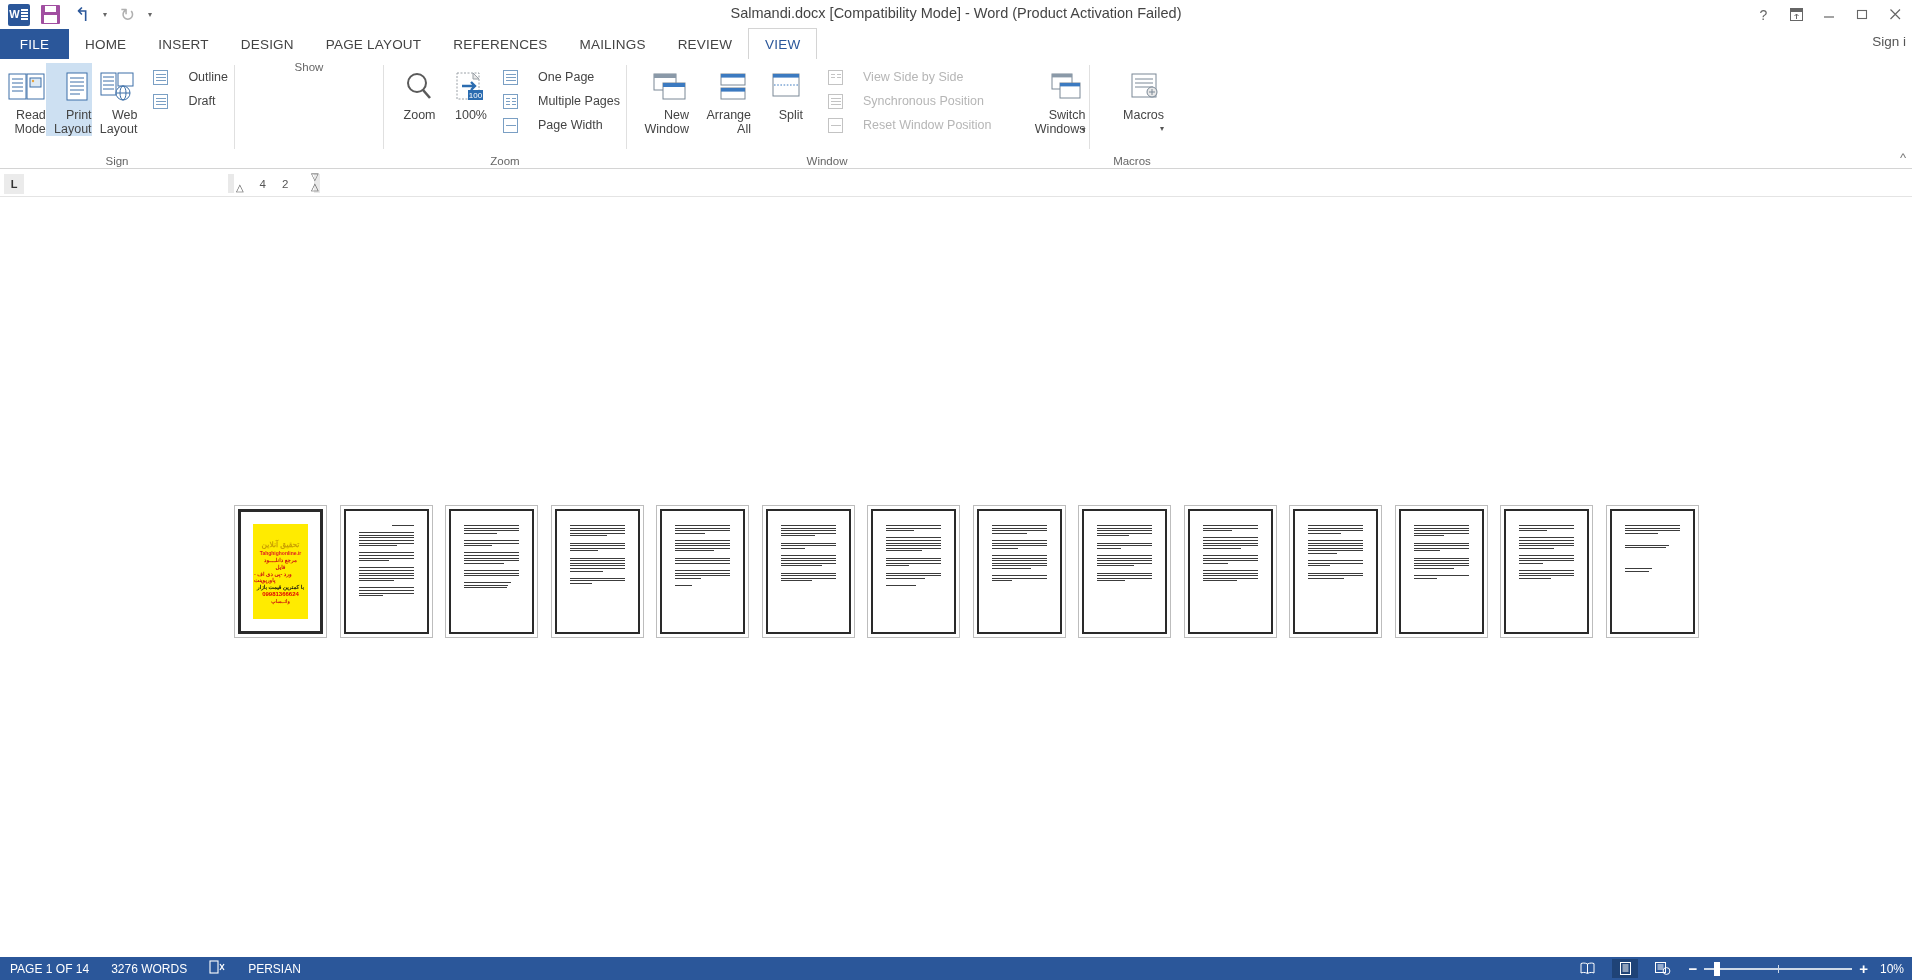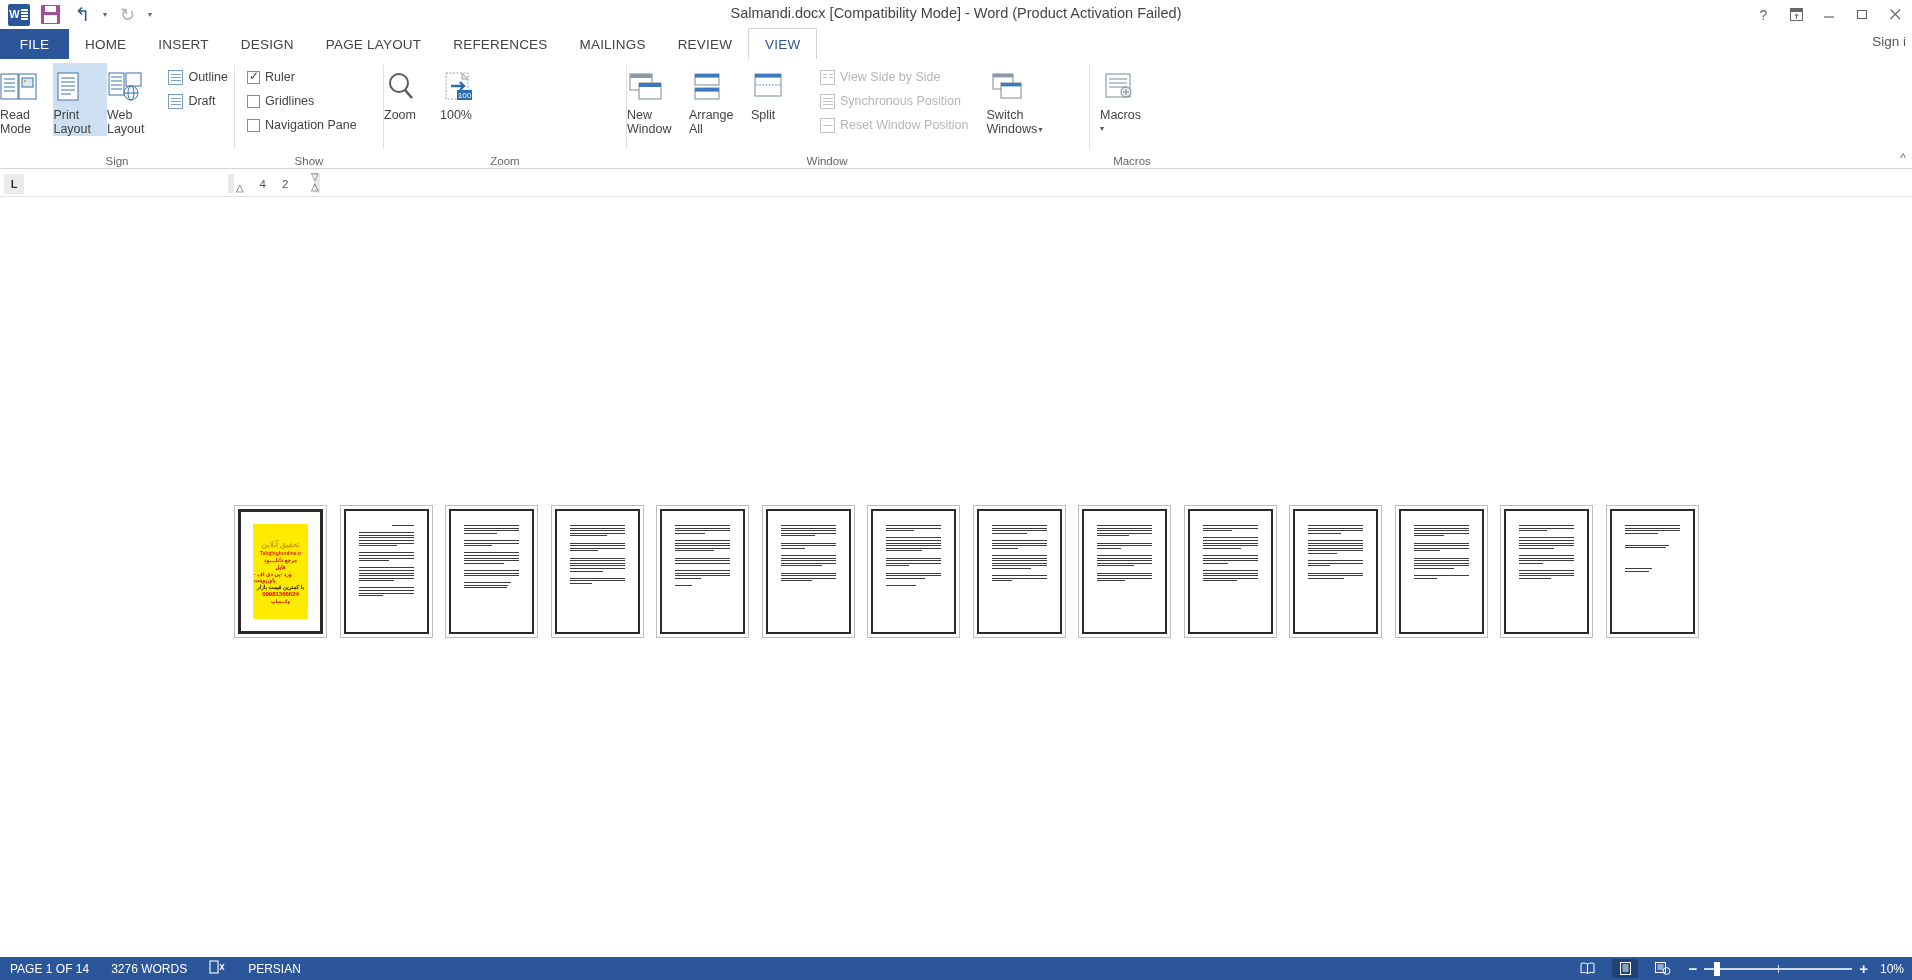--- a/index.html
+++ b/index.html
@@ -72,29 +72,29 @@
   }
   .ribbon-inner { position: relative; height: 110px; display: flex; }
   .group { position: relative; height: 110px; display: flex; flex-direction: column; }
   .group-body { flex: 1; display: flex; align-items: flex-start; padding-top: 4px; }
   .group-label {
     height: 16px; text-align: center; font-size: 11.5px; color: #666; line-height: 16px;
   }
   .group-sep { width: 1px; background: #e0e0e0; margin: 6px 0 20px 0; }
 
   .bigbtn {
-    width: 58px; display: flex; flex-direction: column; align-items: flex-start;
+    width: 58px; display: flex; flex-direction: column; align-items: flex-end;
     padding-top: 3px; font-size: 12.5px; color: #444; line-height: 14px; text-align: center;
   }
   .bigbtn.sel { background: #cde0f2; }
   .bigbtn .ico { height: 42px; display: flex; align-items: center; justify-content: center; }
 
   .smallitem {
-    display: flex; align-items: center; gap: 5px; height: 22px;
-    font-size: 12.5px; color: #444; padding-right: 6px; white-space: nowrap;
+    display: flex; align-items: center; gap: 20px; height: 22px;
+    font-size: 12.5px; color: #444; padding-right: 6px; white-space: nowrap; margin-left: 8px;
   }
   .smallitem.dis { color: #b6b6b6; }
   .chk {
     width: 13px; height: 13px; border: 1px solid #8c8c8c; background: #fff;
     position: relative; flex: none;
   }
   .chk.on::after {
     content: "✓"; position: absolute; left: 1px; top: -3px;
     font-size: 12px; color: #444;
   }
@@ -334,36 +334,20 @@
             <span>Draft</span>
           </div>
         </div>
       </div>
       <div class="group-label">Sign</div>
     </div>
 
     <div class="group-sep"></div>
 
     <div class="group" style="width:148px">
-      <div class="group-body">
-        <div class="minicol" style="margin-left:12px">
-          <div class="smallitem">
-            <span class="chk on"></span>
-            <span>Ruler</span>
-          </div>
-          <div class="smallitem">
-            <span class="chk"></span>
-            <span>Gridlines</span>
-          </div>
-          <div class="smallitem">
-            <span class="chk"></span>
-            <span>Navigation Pane</span>
-          </div>
-        </div>
-      </div>
       <div class="group-label">Show</div>
     </div>
 
     <div class="group-sep"></div>
 
     <div class="group" style="width:242px">
       <div class="group-body">
         <div class="bigbtn" style="width:56px">
           <div class="ico">
             <svg width="34" height="34" viewBox="0 0 34 34">
@@ -377,20 +361,47 @@
           <div class="ico">
             <svg width="36" height="34" viewBox="0 0 36 34">
                 <rect x="6" y="3" width="22" height="26" fill="#fff" stroke="#9aa0a6" stroke-dasharray="2 1.5"></rect>
                 <path d="M22 3 L28 9 L22 9 Z" fill="#e8e8e8" stroke="#9aa0a6"></path>
                 <path d="M11 16 L24 16 M20 12 L24 16 L20 20" stroke="#2b6cb0" stroke-width="2.4" fill="none"></path>
                 <rect x="17" y="20" width="15" height="10" fill="#2b6cb0"></rect>
                 <text x="24.5" y="28" font-size="8" fill="#fff" text-anchor="middle" font-family="Liberation Sans">100</text>
               </svg>
           </div>
           <span>100%</span>
+        </div>
+        <div class="minicol" style="margin-left:8px">
+          <div class="smallitem">
+            <span class="mini">
+                <i style="top:3px"></i>
+                <i style="top:6px"></i>
+                <i style="top:9px"></i>
+              </span>
+            <span>One Page</span>
+          </div>
+          <div class="smallitem">
+            <span class="mini" style="display:inline-block">
+                <i style="top:3px;width:4px"></i>
+                <i style="top:6px;width:4px"></i>
+                <i style="top:9px;width:4px"></i>
+                <i style="top:3px;left:8px;width:4px"></i>
+                <i style="top:6px;left:8px;width:4px"></i>
+                <i style="top:9px;left:8px;width:4px"></i>
+              </span>
+            <span>Multiple Pages</span>
+          </div>
+          <div class="smallitem">
+            <span class="mini">
+                <i style="top:6px"></i>
+              </span>
+            <span>Page Width</span>
+          </div>
         </div>
       </div>
       <div class="group-label">Zoom</div>
     </div>
 
     <div class="group-sep"></div>
 
     <div class="group" style="width:462px">
       <div class="group-body">
         <div class="bigbtn" style="width:62px">

